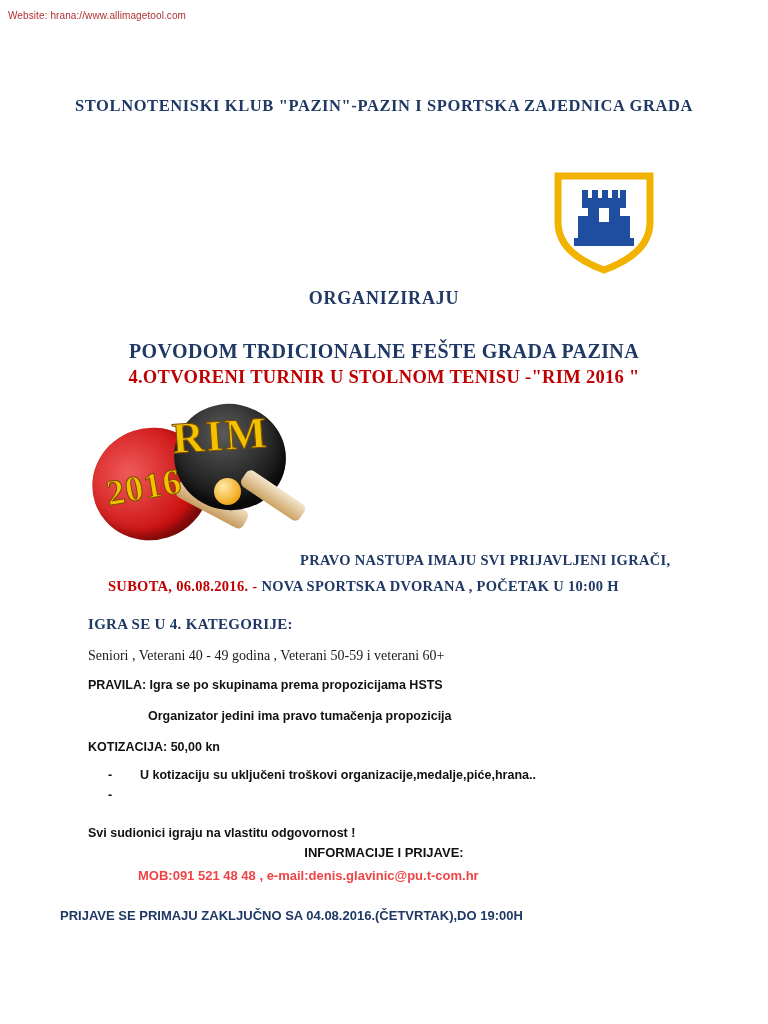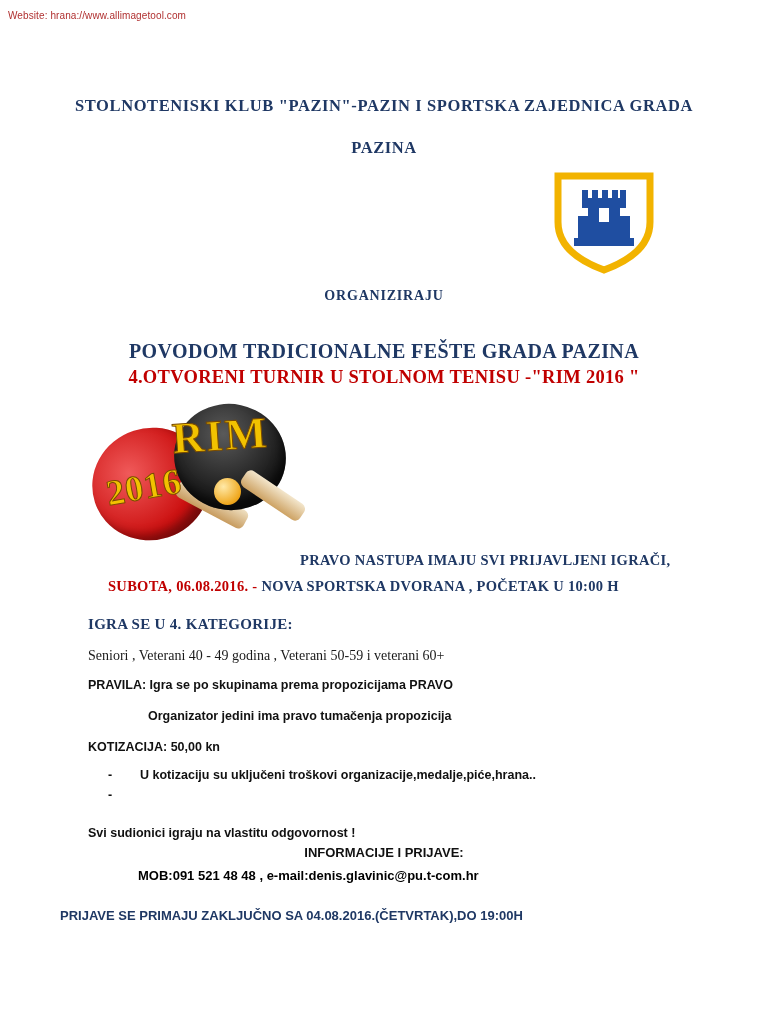--- a/index.html
+++ b/index.html
@@ -50,21 +50,21 @@
     width: 112px;
     height: 112px;
   }
   .organiziraju {
     position: absolute;
     top: 288px;
     left: 60px;
     width: 648px;
     text-align: center;
     font-weight: bold;
-    font-size: 14px;
+    font-size: 18px;
     color: #1f3864;
     letter-spacing: 0.8px;
     font-variant: small-caps;
   }
   .povodom {
     position: absolute;
     top: 328px;
     left: 60px;
     width: 648px;
     text-align: center;
@@ -198,21 +198,21 @@
     font-weight: bold;
     color: #111111;
   }
   .mob {
     position: absolute;
     top: 868px;
     left: 138px;
     font-family: "Liberation Sans", sans-serif;
     font-size: 13px;
     font-weight: bold;
-    color: #000000;
+    color: #ef4444;
   }
   .prijave {
     position: absolute;
     top: 908px;
     left: 60px;
     width: 648px;
     text-align: left;
     font-family: "Liberation Sans", sans-serif;
     font-size: 13px;
     font-weight: bold;
@@ -285,21 +285,20 @@
 </style>
 </head>
 <body>
 
 <div class="page">
 
   <div class="watermark">Website: hrana://www.allimagetool.com</div>
 
   <div class="hdr">
     <div>STOLNOTENISKI KLUB "PAZIN"-PAZIN I SPORTSKA ZAJEDNICA GRADA</div>
-    <div>PAZINA</div>
   </div>
 
   <div class="crest">
     <svg viewBox="0 0 112 112" width="112" height="112" aria-hidden="true">
       <path d="M10 14 H102 V60 C102 86 78 100 56 108 C34 100 10 86 10 60 Z" fill="#ffffff" stroke="#f2b300" stroke-width="7"></path>
       <g fill="#1f4ea1">
         <rect x="40" y="36" width="32" height="40"></rect>
         <rect x="34" y="28" width="6" height="12"></rect>
         <rect x="44" y="28" width="6" height="12"></rect>
         <rect x="54" y="28" width="6" height="12"></rect>
@@ -330,21 +329,21 @@
 
   <div class="pravo">PRAVO NASTUPA IMAJU SVI PRIJAVLJENI   IGRAČI,</div>
 
   <div class="subota-line">
     <span class="red">SUBOTA, 06.08.2016. -</span>
     <span class="blue">NOVA SPORTSKA DVORANA , POČETAK  U 10:00 H</span>
   </div>
 
   <div class="kategorije">IGRA SE U 4. KATEGORIJE:</div>
   <div class="seniori">Seniori , Veterani 40 - 49 godina , Veterani 50-59 i veterani 60+</div>
-  <div class="pravila">PRAVILA: Igra se po skupinama prema propozicijama PRAVO</div>
+  <div class="pravila">PRAVILA: Igra se po skupinama prema propozicijama HSTS</div>
   <div class="organizator">Organizator jedini ima pravo tumačenja propozicija</div>
   <div class="kotizacija">KOTIZACIJA: 50,00 kn</div>
 
   <div class="bullets">
     <div class="row">
       <span class="dash">-</span>
       <span>U kotizaciju su uključeni troškovi organizacije,medalje,piće,hrana..</span>
     </div>
     <div class="row">
       <span class="dash">-</span>

